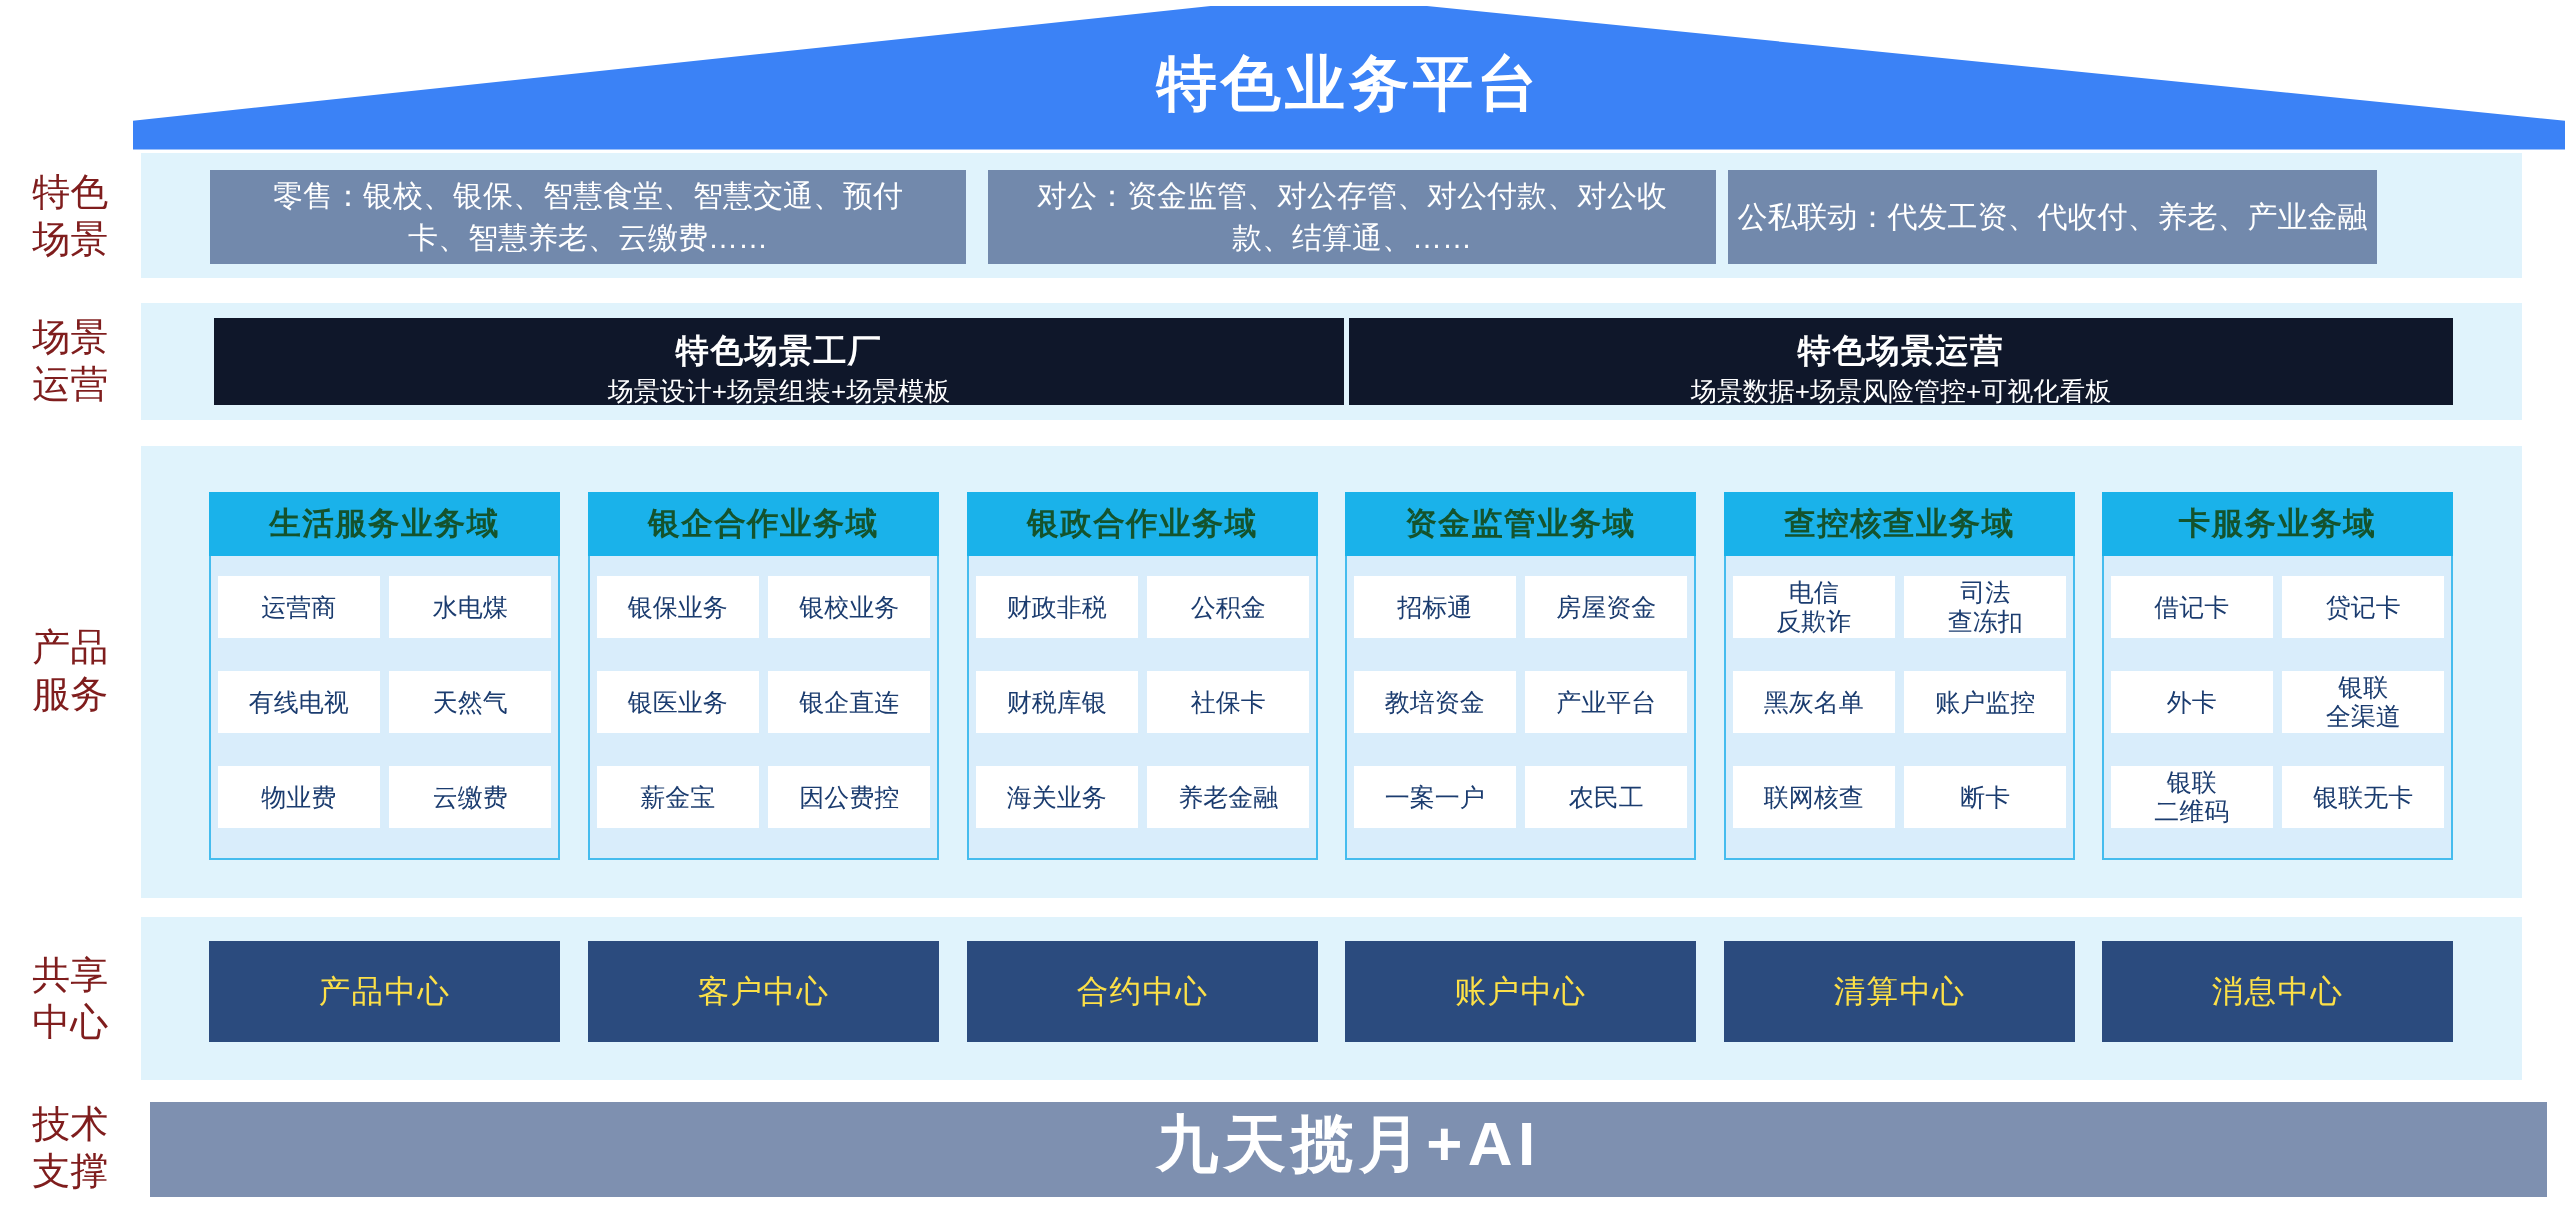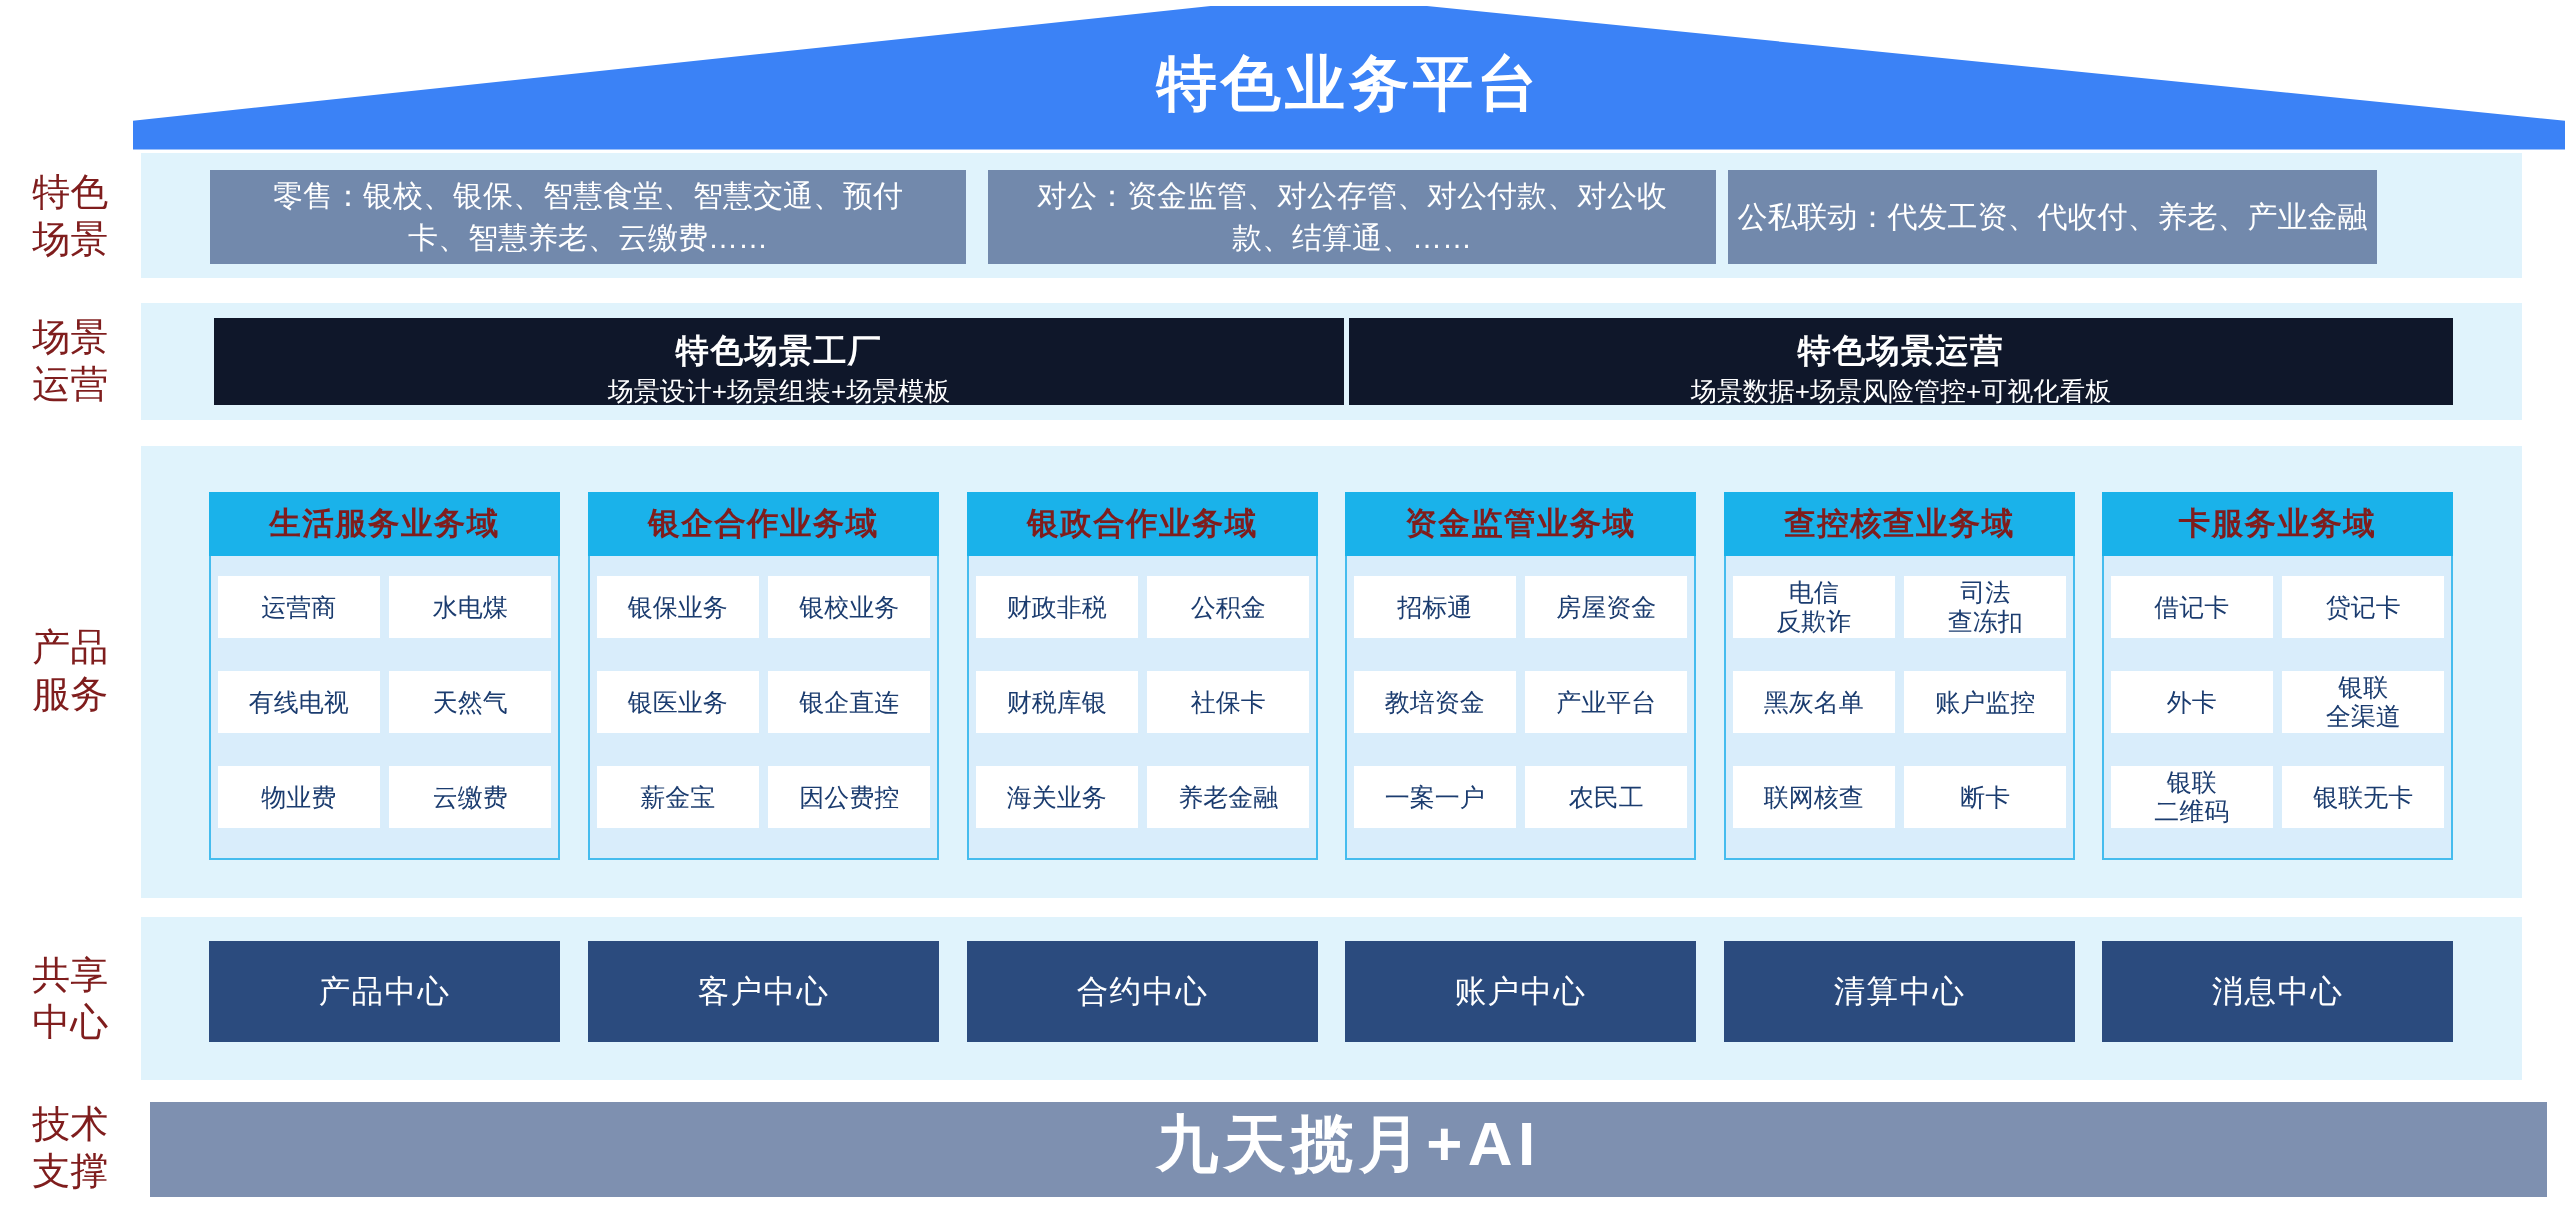--- a/index.html
+++ b/index.html
@@ -44,36 +44,36 @@
   .op-box{
     position:absolute;top:318px;height:87px;background:#0f172a;
     color:#ffffff;text-align:center;display:flex;flex-direction:column;
     align-items:center;justify-content:space-between;padding:11px 0 9.6px 0;box-sizing:border-box;
   }
   .op-title{font-size:33px;font-weight:bold;letter-spacing:1.4px;}
   .op-sub{font-size:26px;}
   
   .col{position:absolute;top:492px;width:351px;}
   .col-header{
-    height:64px;background:#1AB2EA;color:#7f1d1d;font-size:31.5px;font-weight:bold;
+    height:64px;background:#1AB2EA;color:#14532d;font-size:31.5px;font-weight:bold;
     display:flex;align-items:center;justify-content:center;letter-spacing:1.4px;
   }
   .col-body{
     background:#D9EDFB;border:2.1px solid #45BCEE;border-top:none;box-sizing:border-box;
     height:304px;padding:20px 6.8px 34px 6.8px;
     display:grid;grid-template-columns:1fr 1fr;column-gap:9.6px;row-gap:33px;
   }
   .cell{
     background:#ffffff;height:62px;color:#1B3C6F;font-size:25px;line-height:29px;
     display:flex;align-items:center;justify-content:center;text-align:center;white-space:pre-line;
   }
   
   .center-box{
     position:absolute;top:941px;height:101px;width:351px;background:#2B4B7E;
-    color:#ffffff;font-size:31.5px;display:flex;align-items:center;justify-content:center;
+    color:#fde047;font-size:31.5px;display:flex;align-items:center;justify-content:center;
     letter-spacing:1.4px;
   }
 </style>
 </head>
 <body>
 
 <div class="canvas">
 
   <div class="roof">
     <div class="roof-title">特色业务平台</div>

